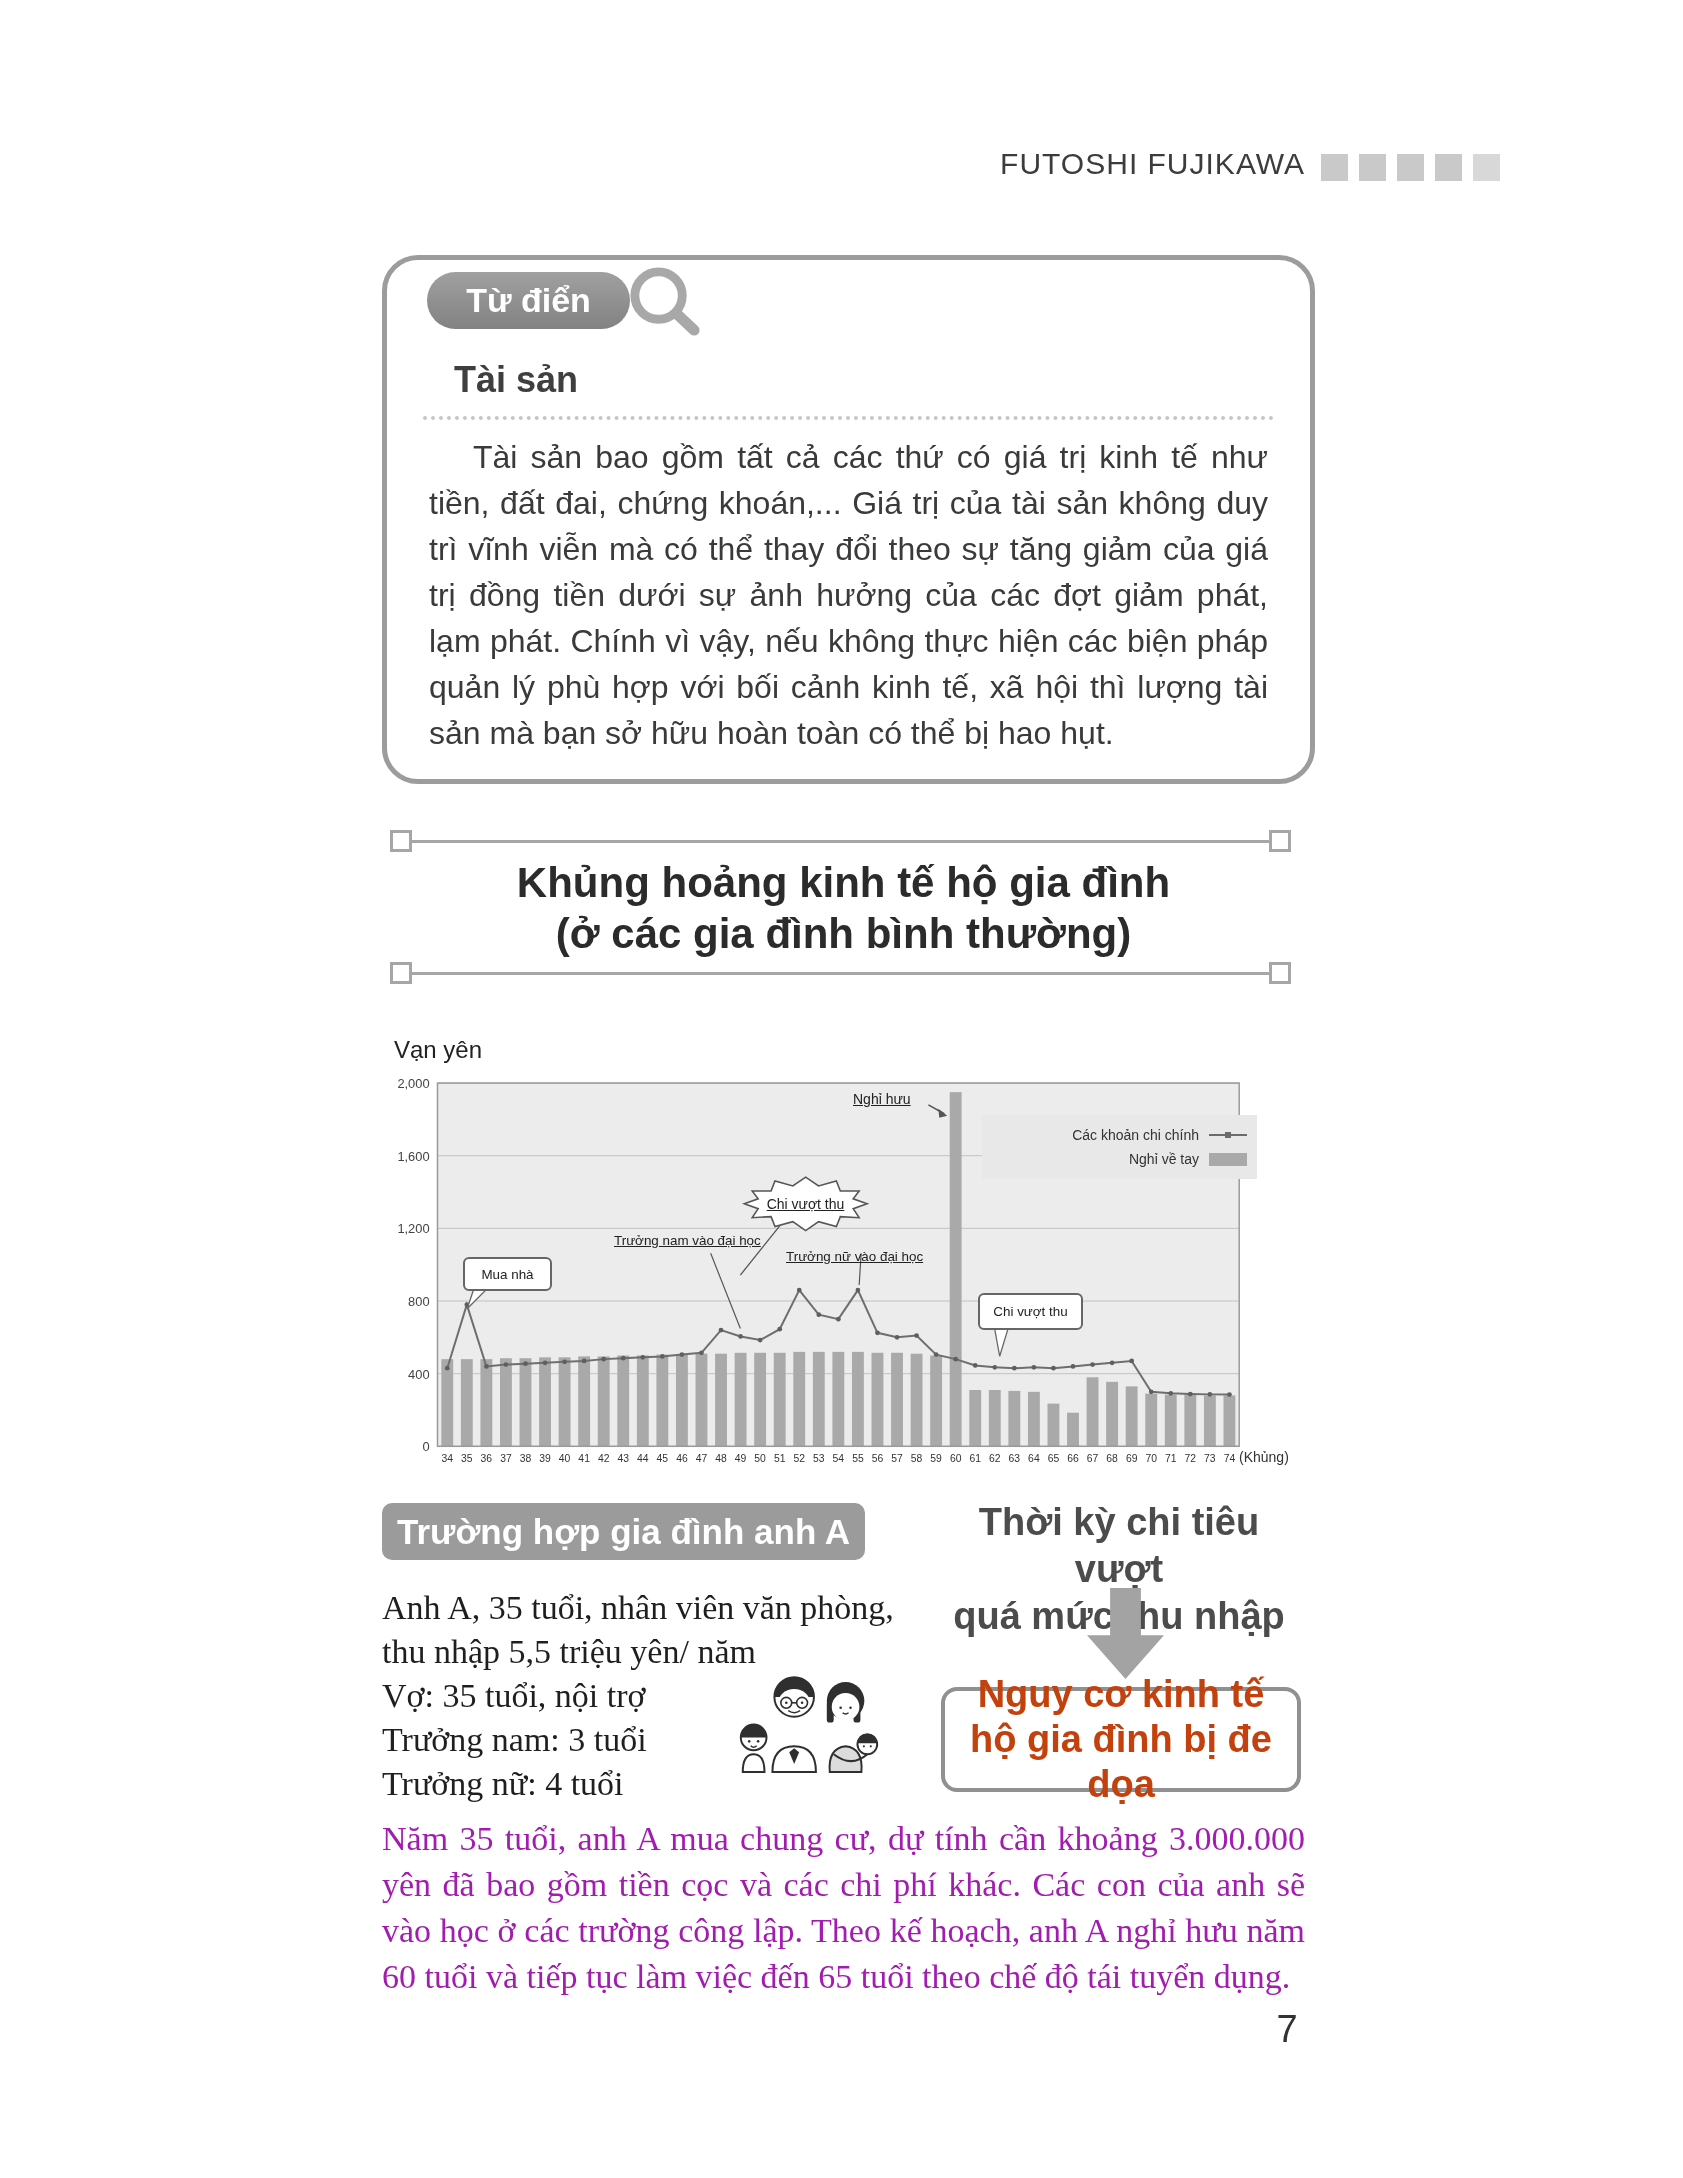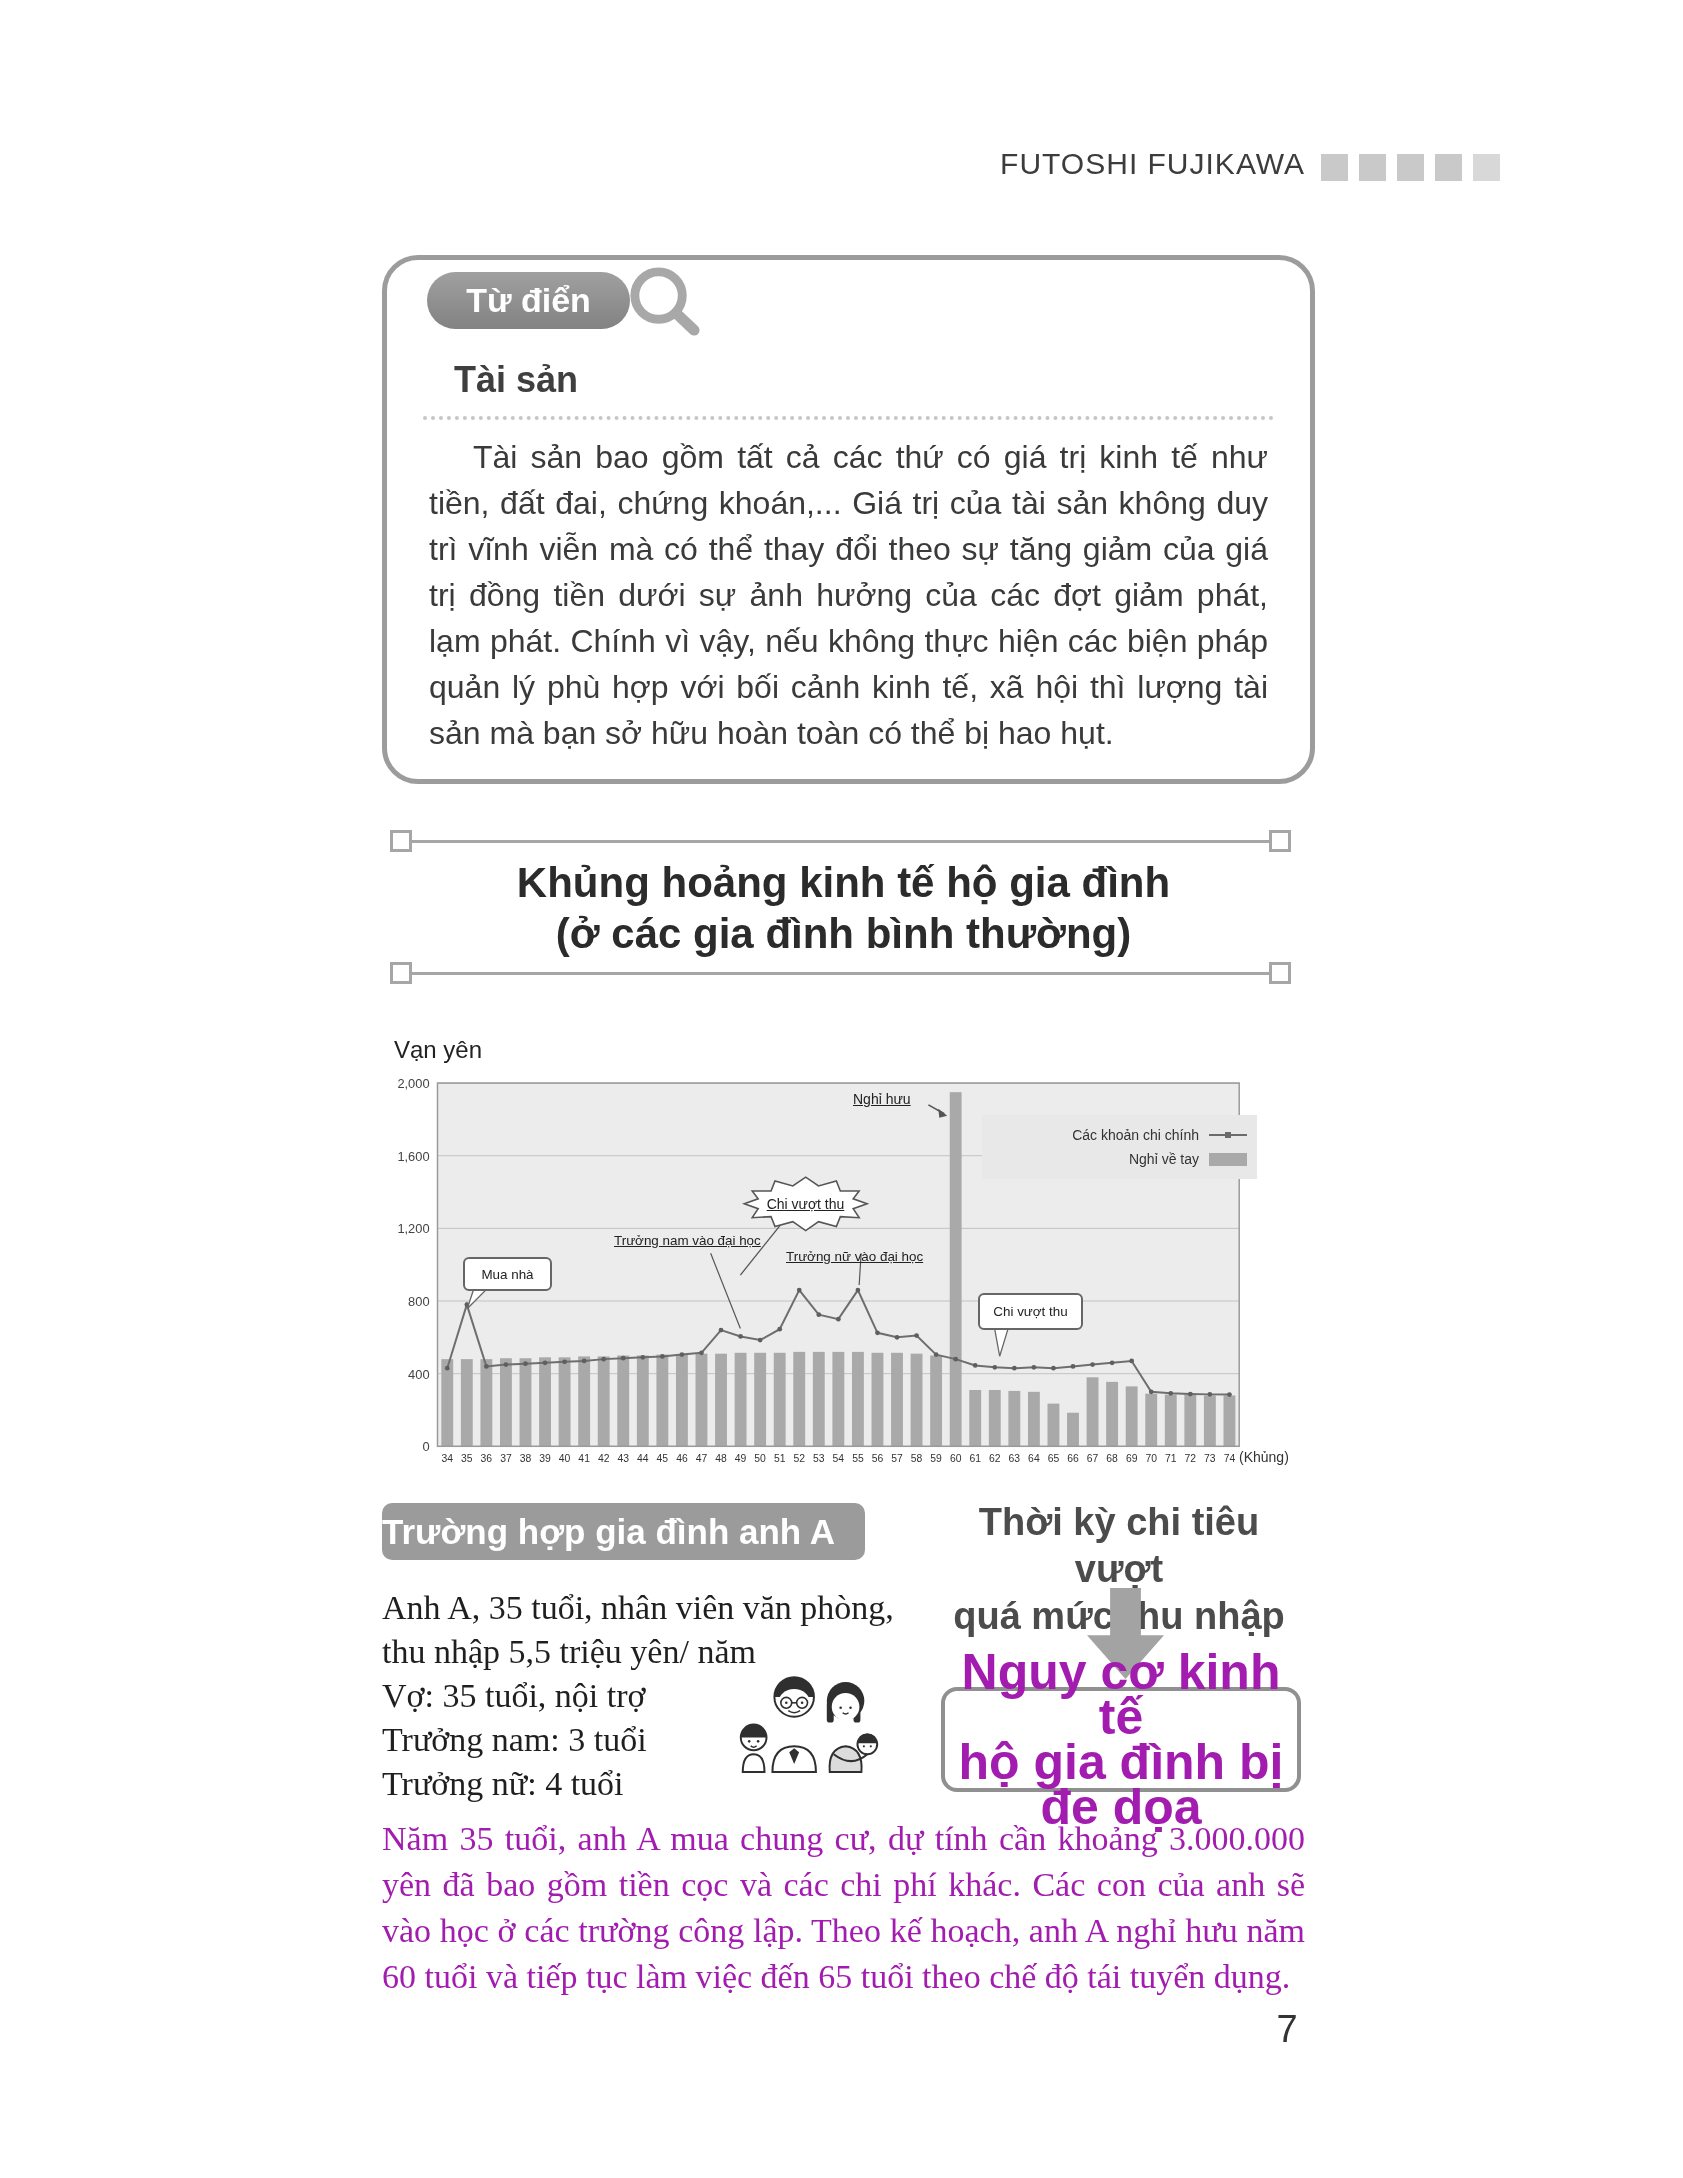--- a/index.html
+++ b/index.html
@@ -43,28 +43,28 @@
   .sw-line{position:relative;width:38px;height:2px;background:#6b6b6b;}
   .sw-line i{position:absolute;left:16px;top:-2px;width:6px;height:6px;background:#6b6b6b;display:block;}
   .sw-bar{width:38px;height:13px;background:#a9a9a9;}
   .ann{position:absolute;font-size:14px;color:#222;text-decoration:underline;}
   .ann-box{position:absolute;background:#fff;border:2px solid #666;border-radius:6px;
            font-size:13.4px;color:#222;text-align:center;display:flex;align-items:center;justify-content:center;}
   .tuoi{position:absolute;left:851px;top:384px;font-size:14px;color:#333;}
 
   
   .case-label{top:1503px;left:382px;width:483px;height:57px;background:#9b9b9b;border-radius:10px;
-              color:#fff;font-weight:bold;font-size:35px;line-height:57px;}
+              color:#fff;font-weight:bold;font-size:35px;text-align:center;line-height:57px;}
   .period{top:1499px;left:937px;width:364px;text-align:center;font-weight:bold;font-size:38px;
           line-height:47px;color:#4c4c4c;}
   .big-arrow{top:1588px;left:1087px;width:77px;height:91px;background:#a3a3a3;
              clip-path:polygon(30% 0,70% 0,70% 52%,100% 52%,50% 100%,0 52%,30% 52%);}
   .risk-box{top:1687px;left:941px;width:352px;height:97px;border:4px solid #909090;border-radius:16px;
             display:flex;flex-direction:column;align-items:center;justify-content:center;
-            font-weight:bold;font-size:50px;line-height:45px;color:#a21caf;text-align:center;}
+            font-weight:bold;font-size:38px;line-height:45px;color:#c2410c;text-align:center;}
 
   .serif{font-family:"Liberation Serif",serif;}
   .case-details{top:1586px;left:382px;font-size:34px;line-height:44px;color:#1f1f1f;}
   .family{top:1661px;left:723px;}
   .case-par{top:1816px;left:382px;width:923px;font-size:34px;line-height:46px;text-align:justify;color:#a21caf;}
   .pageno{top:2008px;left:1267px;width:40px;text-align:center;font-size:38px;color:#333;}
 </style>
 </head>
 <body>
 

